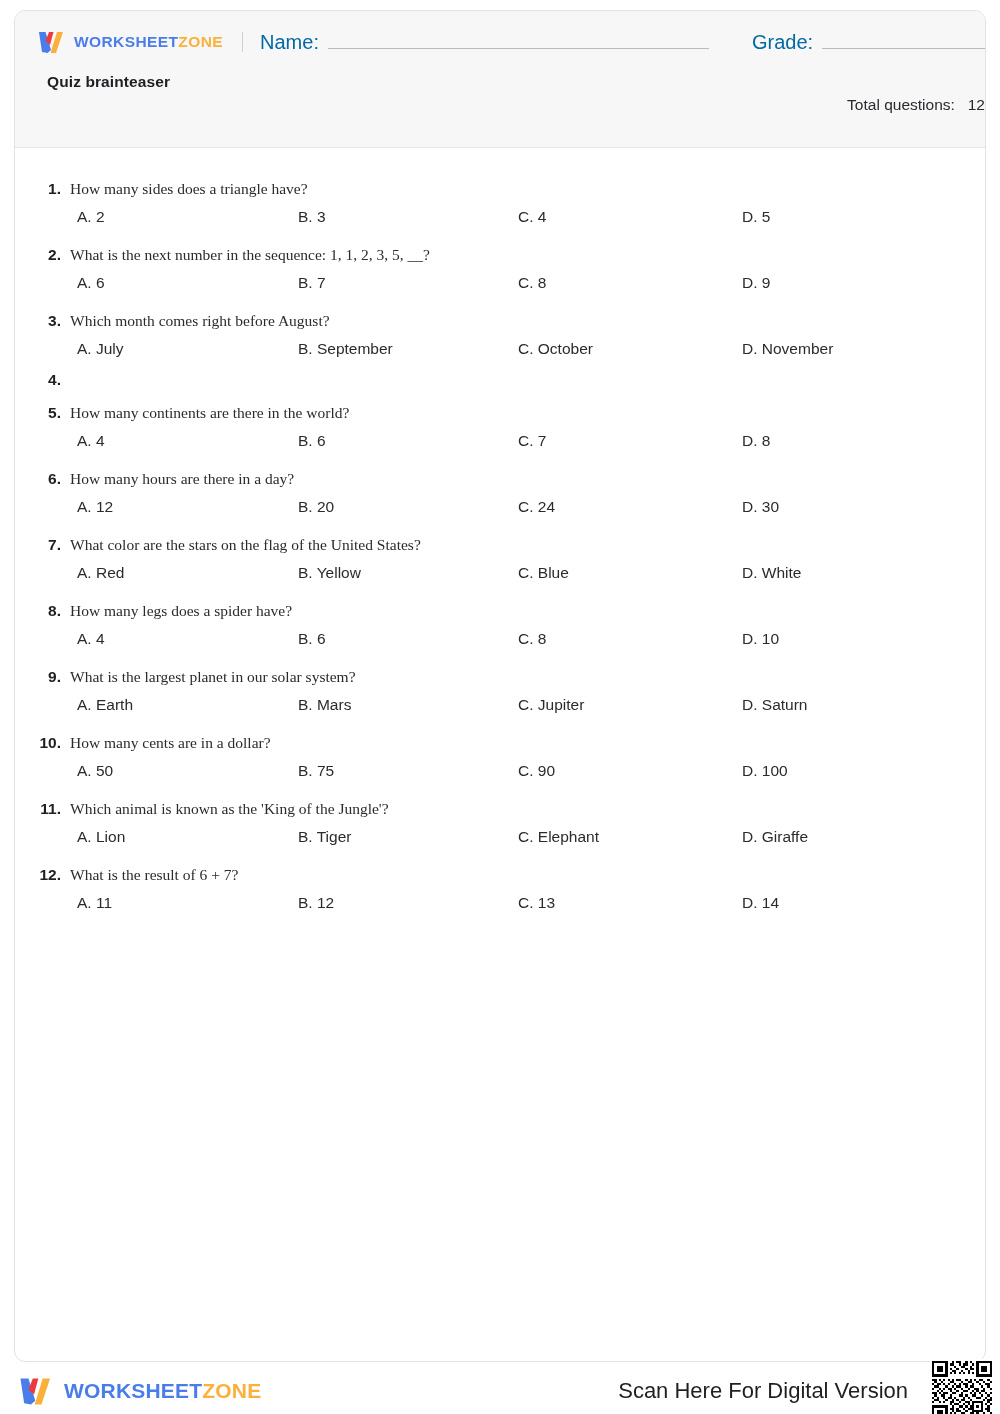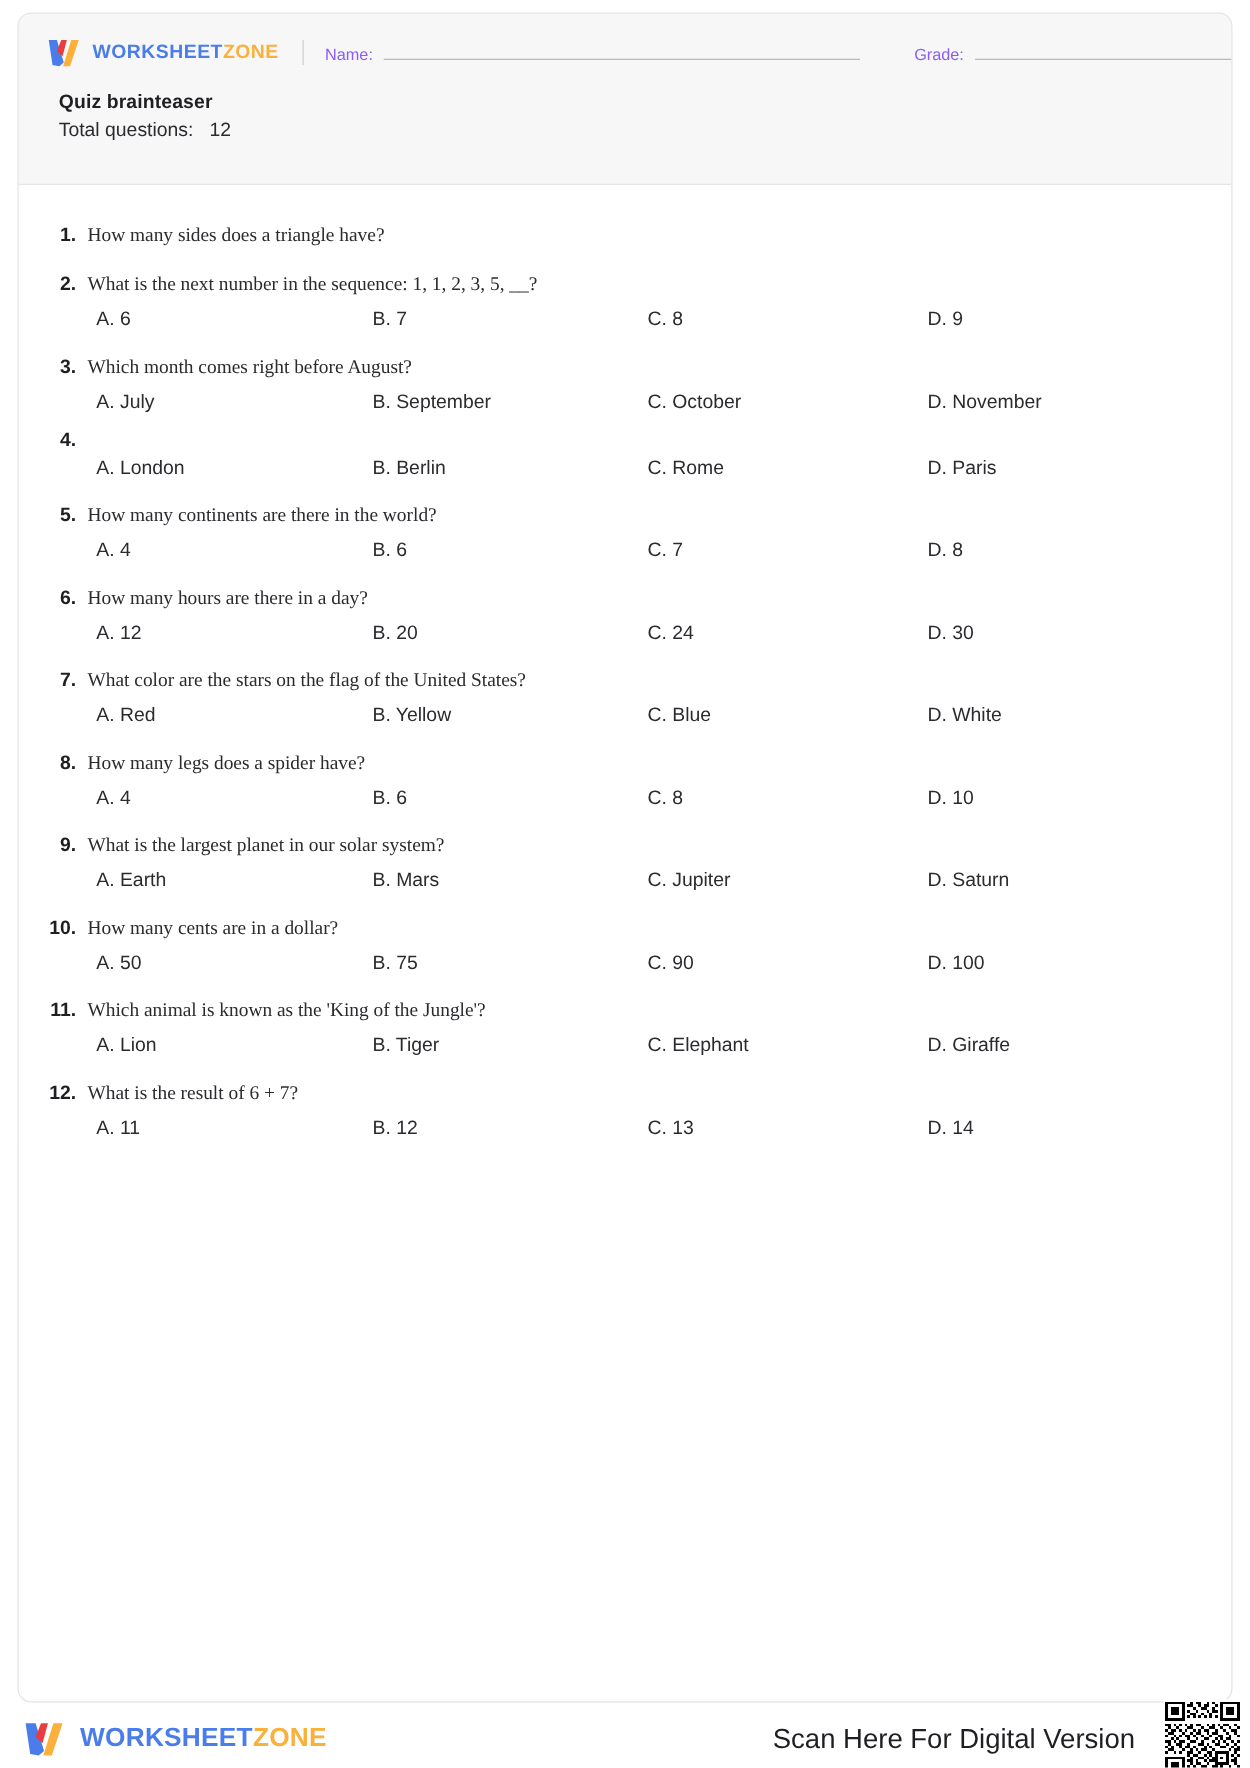--- a/index.html
+++ b/index.html
@@ -76,22 +76,22 @@
     margin: 0 17px 0 19px;
     flex: 0 0 auto;
   }
 
   .field {
     display: flex;
     align-items: baseline;
     flex: 0 0 auto;
   }
   .field-label {
-    font-size: 13px;
-    color: #8b5cf6;
+    font-size: 20px;
+    color: #0369a1;
     white-space: nowrap;
     margin-right: 9px;
   }
   .field-rule {
     border-bottom: 1px solid #b9b9bf;
     height: 14px;
   }
   .rule-name  { width: 381px; }
   .rule-grade { width: 229px; }
   .field-grade { margin-left: 43px; }
@@ -108,20 +108,21 @@
     width: 130px;
     white-space: nowrap;
     overflow: hidden;
     line-height: 1.45;
   }
   .wk-total {
     font-size: 15.5px;
     color: #2b2b2f;
     line-height: 1.55;
     white-space: pre;
+    text-align: right;
   }
 
   
   .sheet-body {
     padding: 25px 0 0 0;
     background: #ffffff;
   }
   .q-block {
     margin-bottom: 8px;
   }
@@ -246,20 +247,26 @@
 
   </div>
 
   <div class="sheet-body">
 
     <div class="q-block">
       <div class="q-line">
         <span class="q-num">1.</span>
         <span class="q-text">How many sides does a triangle have?</span>
       </div>
+      <div class="opt-row">
+        <span class="opt c0">A. 2</span>
+        <span class="opt c1">B. 3</span>
+        <span class="opt c2">C. 4</span>
+        <span class="opt c3">D. 5</span>
+      </div>
     </div>
 
     <div class="q-block">
       <div class="q-line">
         <span class="q-num">2.</span>
         <span class="q-text">What is the next number in the sequence: 1, 1, 2, 3, 5, __?</span>
       </div>
       <div class="opt-row">
         <span class="opt c0">A. 6</span>
         <span class="opt c1">B. 7</span>
@@ -277,26 +284,20 @@
         <span class="opt c0">A. July</span>
         <span class="opt c1">B. September</span>
         <span class="opt c2">C. October</span>
         <span class="opt c3">D. November</span>
       </div>
     </div>
 
     <div class="q-block">
       <div class="q-line">
         <span class="q-num">4.</span>
-      </div>
-      <div class="opt-row">
-        <span class="opt c0">A. London</span>
-        <span class="opt c1">B. Berlin</span>
-        <span class="opt c2">C. Rome</span>
-        <span class="opt c3">D. Paris</span>
       </div>
     </div>
 
     <div class="q-block">
       <div class="q-line">
         <span class="q-num">5.</span>
         <span class="q-text">How many continents are there in the world?</span>
       </div>
       <div class="opt-row">
         <span class="opt c0">A. 4</span>

